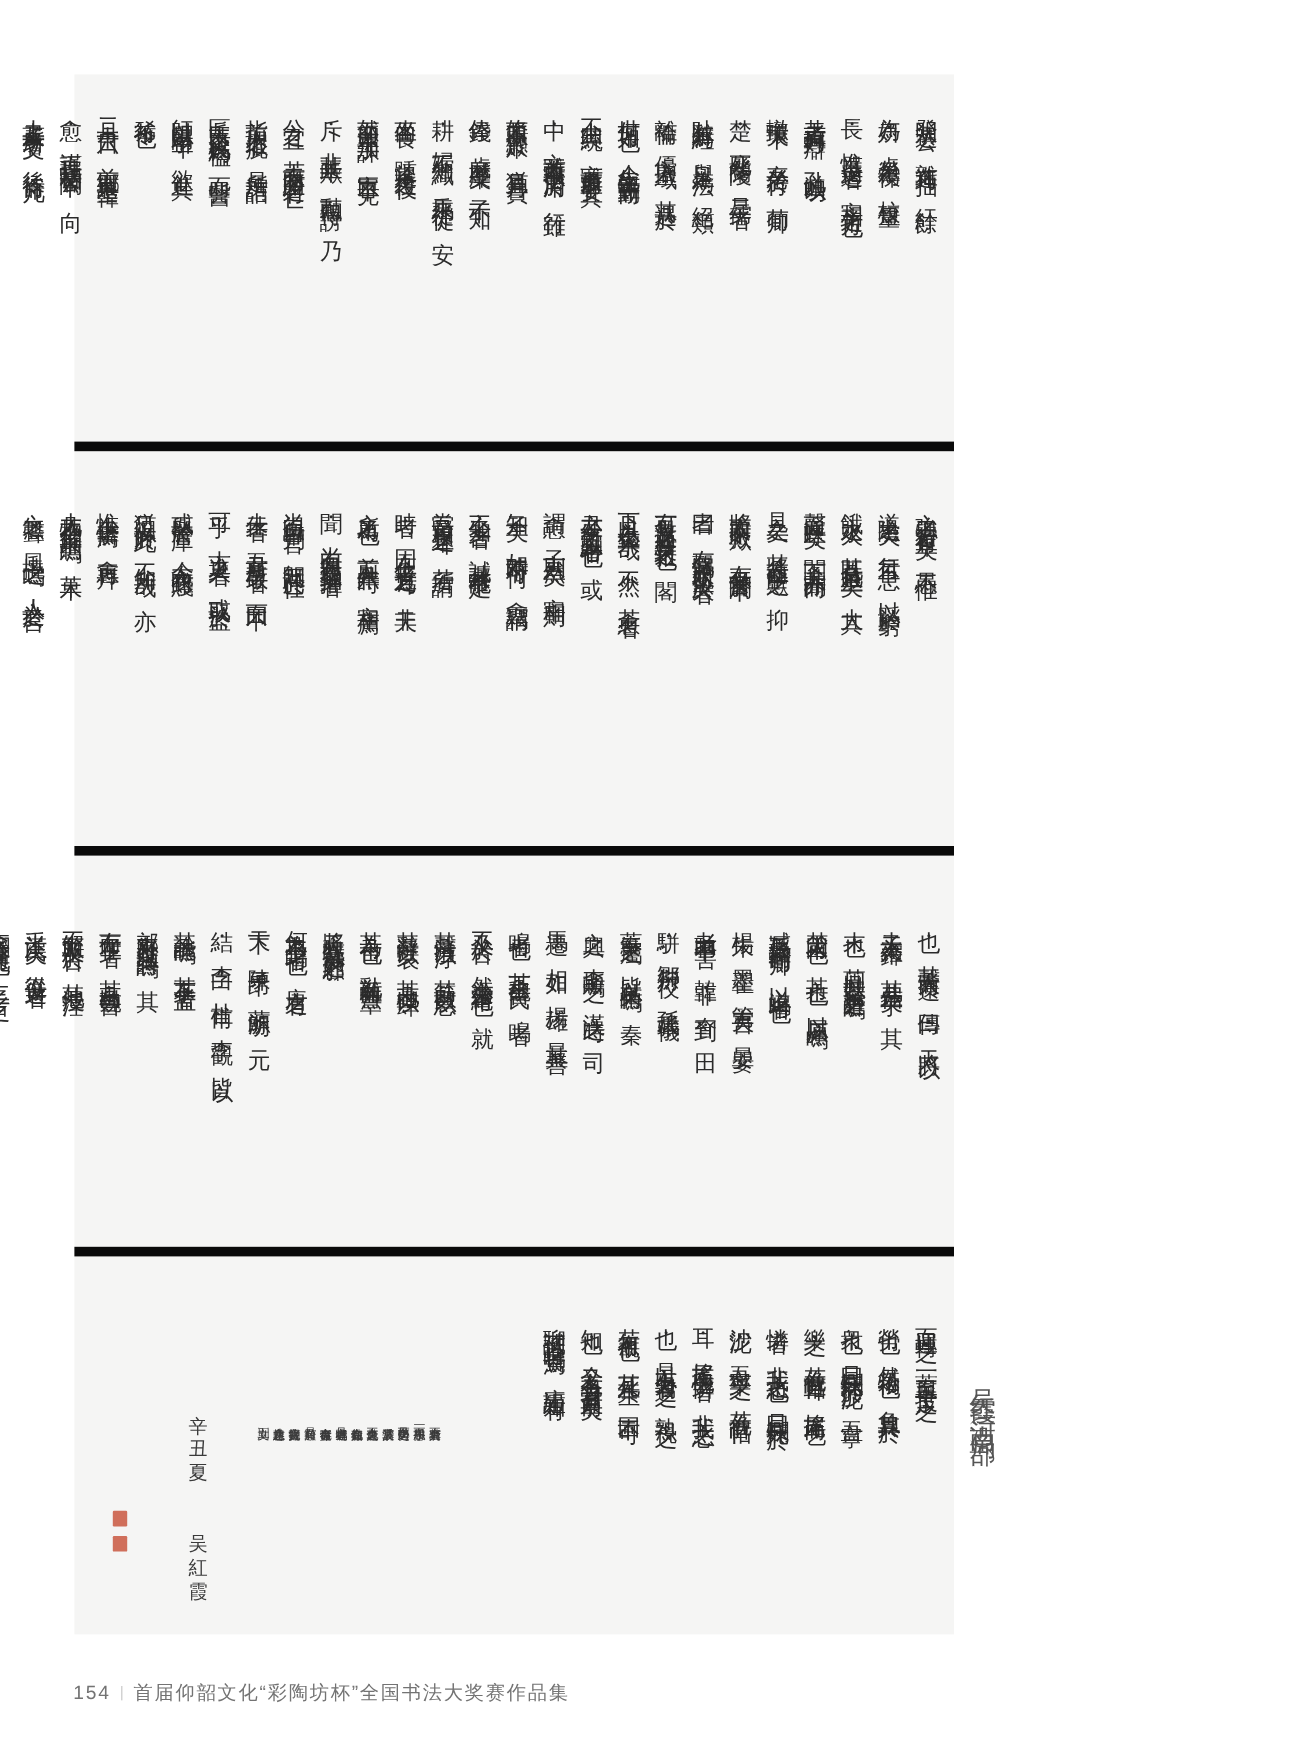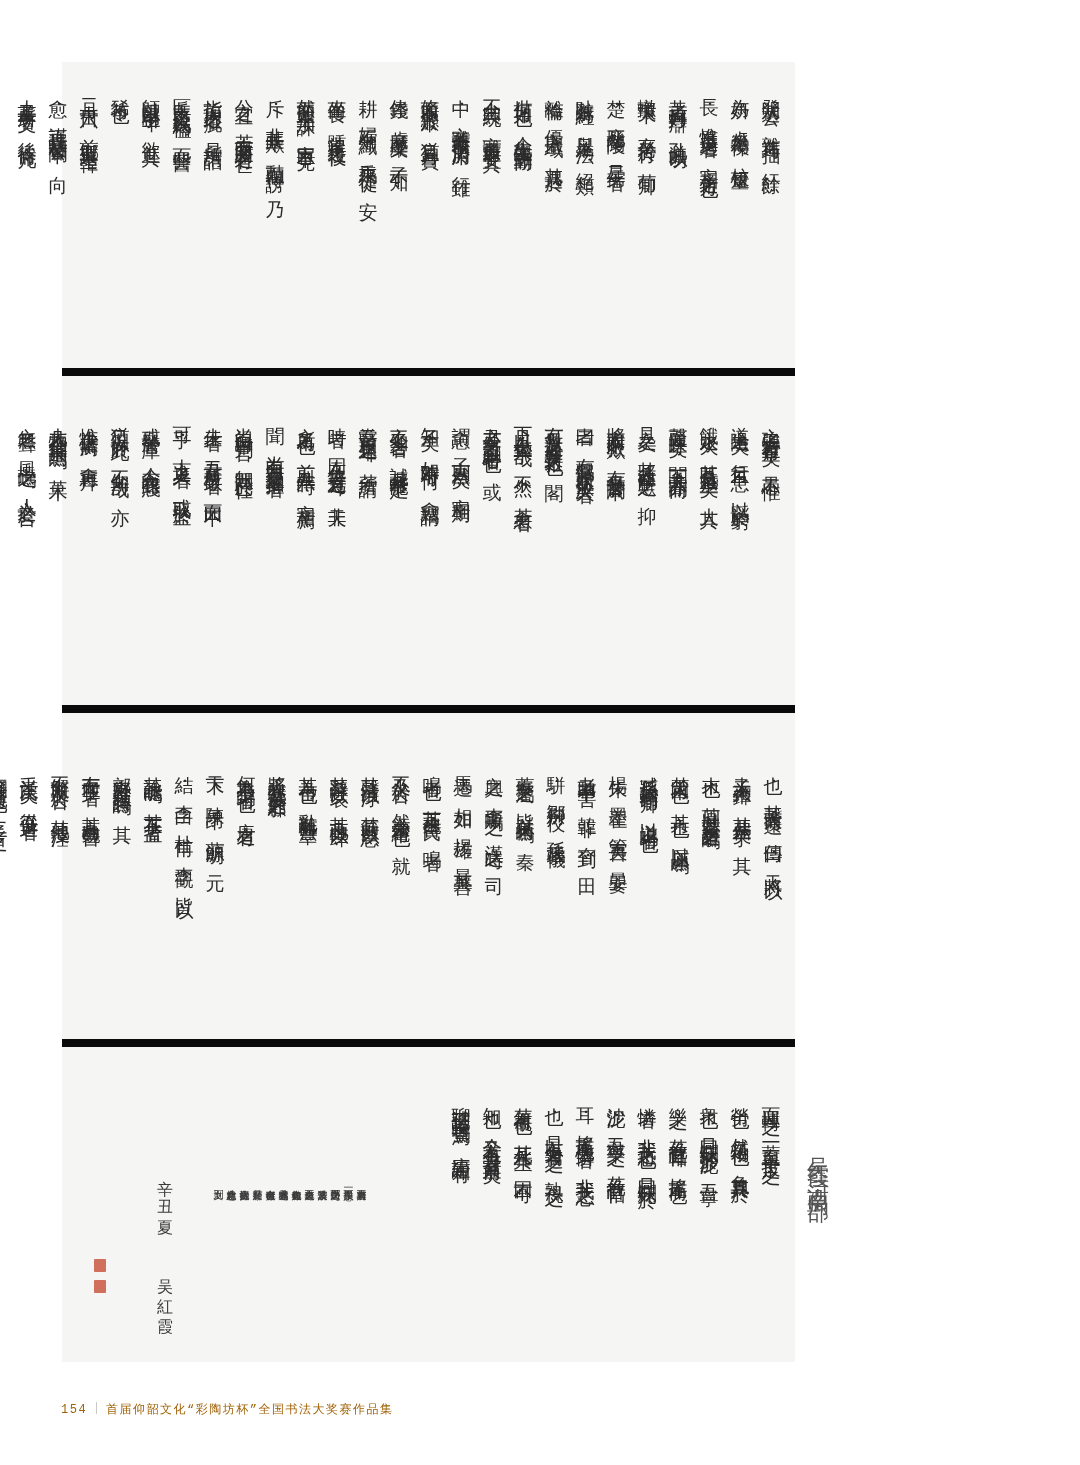--- a/index.html
+++ b/index.html
@@ -62,23 +62,23 @@
     letter-spacing: 4px;
     color: #555555;
     font-family: "DejaVu Sans", "Liberation Sans", sans-serif;
     line-height: 30px;
   }
   .caption .gap { display: inline-block; height: 14px; }
   .footer {
     position: absolute;
     left: 61px;
     top: 1401px;
-    font-size: 12px;
-    color: #a16207;
-    font-family: Liberation Mono, monospace;
+    font-size: 16px;
+    color: #737373;
+    font-family: Liberation Sans, sans-serif;
     letter-spacing: 1.5px;
     white-space: nowrap;
   }
   .footer .sep {
     display: inline-block;
     width: 1px;
     height: 12px;
     background: #c8c8c8;
     margin: 0 9px;
     vertical-align: -1px;

